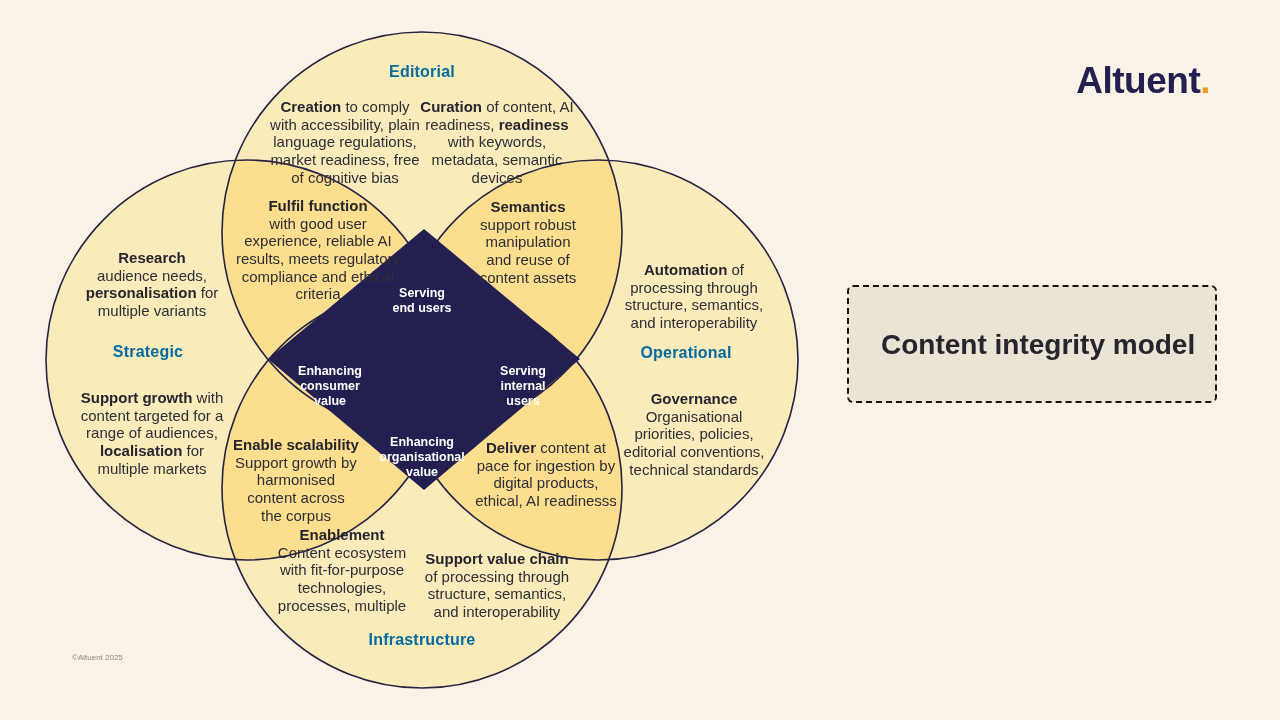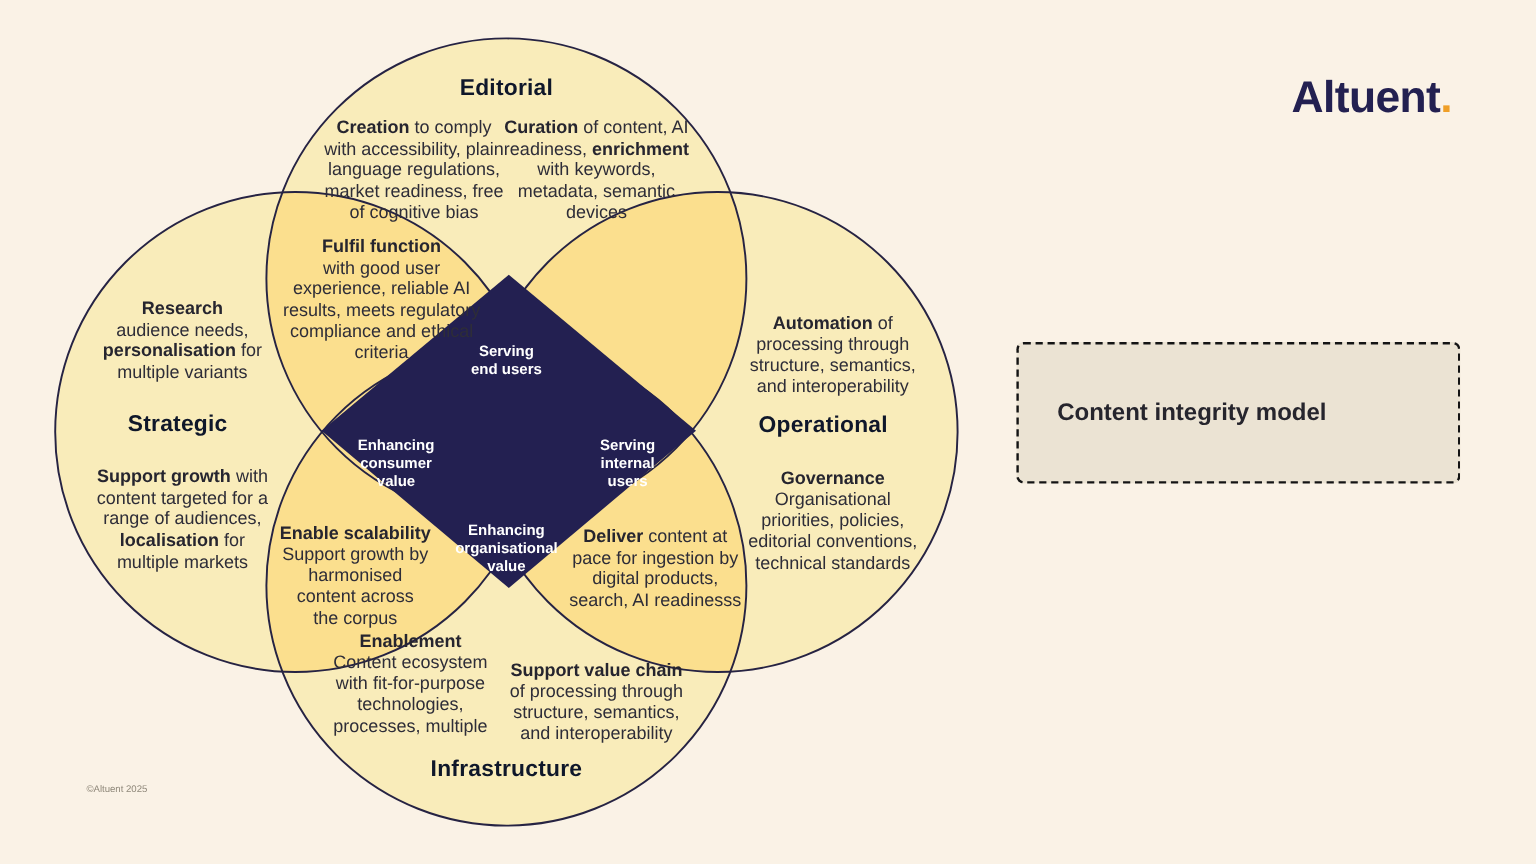--- a/index.html
+++ b/index.html
@@ -4,30 +4,30 @@
 <style>
   html,body{margin:0;padding:0;}
   body{font-family:"Liberation Sans","DejaVu Sans",sans-serif;}
   #stage{position:relative;width:1280px;height:720px;background:#faf2e6;overflow:hidden;}
   #venn-svg{position:absolute;left:0;top:0;}
   .outline{fill:none;stroke:#262343;stroke-width:1.6px;}
   .tb{position:absolute;transform:translateX(-50%);text-align:center;
       font-size:15px;line-height:1.18;color:#2e2d38;white-space:nowrap;}
   .tb b{font-weight:700;color:#26252f;}
   .circle-label{position:absolute;transform:translateX(-50%);text-align:center;
-      font-size:19px;font-weight:700;color:#0f172a;letter-spacing:.2px;white-space:nowrap;}
+      font-size:16px;font-weight:700;color:#0369a1;letter-spacing:.2px;white-space:nowrap;}
   .diamond-label{position:absolute;transform:translateX(-50%);text-align:center;
       font-size:12.5px;line-height:1.18;font-weight:700;color:#ffffff;white-space:nowrap;margin-top:28px;}
   #logo{position:absolute;top:60px;right:70px;font-size:37px;font-weight:800;
       color:#232051;letter-spacing:-0.5px;}
   #logo .dot{color:#ef9f27;}
   #title-card{position:absolute;left:847px;top:285px;width:370px;height:118px;
       box-sizing:border-box;border:2px dashed #141414;border-radius:6px;background:#ebe3d3;
       display:flex;align-items:center;padding-left:32px;padding-right:18px;}
-  #title-card .title{font-size:20px;font-weight:700;color:#26252d;line-height:1.25;}
+  #title-card .title{font-size:28px;font-weight:700;color:#26252d;line-height:1.25;}
   #copyright{position:absolute;left:72px;top:653px;font-size:8px;color:#8f887a;}
 </style>
 </head>
 <body>
 
 <div id="stage">
 
   <svg id="venn-svg" width="1280" height="720" viewBox="0 0 1280 720">
     <defs>
       <clipPath id="clipTop">
@@ -59,25 +59,26 @@
 
     <polygon points="424,229 580,359 424,490 268,359" fill="#232051"></polygon>
   </svg>
 
   <div class="circle-label" style="left:422px;top:63px">Editorial</div>
   <div class="circle-label" style="left:148px;top:343px">Strategic</div>
   <div class="circle-label" style="left:686px;top:344px">Operational</div>
   <div class="circle-label" style="left:422px;top:631px">Infrastructure</div>
 
   <div class="tb" style="left:345px;top:98px"><b>Creation</b><span> to comply</span><br><span>with accessibility, plain</span><br><span>language regulations,</span><br><span>market readiness, free</span><br><span>of cognitive bias</span></div>
-  <div class="tb" style="left:497px;top:98px"><b>Curation</b><span> of content, AI</span><br><span>readiness, </span><b>enrichment</b><br><span>with keywords,</span><br><span>metadata, semantic</span><br><span>devices</span></div>
+  <div class="tb" style="left:497px;top:98px"><b>Curation</b><span> of content, AI</span><br><span>readiness, </span><b>readiness</b><br><span>with keywords,</span><br><span>metadata, semantic</span><br><span>devices</span></div>
 
   <div class="tb" style="left:318px;top:197px"><b>Fulfil function</b><br><span>with good user</span><br><span>experience, reliable AI</span><br><span>results, meets regulatory</span><br><span>compliance and ethical</span><br><span>criteria</span></div>
+  <div class="tb" style="left:528px;top:198px"><b>Semantics</b><br><span>support robust</span><br><span>manipulation</span><br><span>and reuse of</span><br><span>content assets</span></div>
   <div class="tb" style="left:296px;top:436px"><b>Enable scalability</b><br><span>Support growth by</span><br><span>harmonised</span><br><span>content across</span><br><span>the corpus</span></div>
-  <div class="tb" style="left:546px;top:439px"><b>Deliver</b><span> content at</span><br><span>pace for ingestion by</span><br><span>digital products,</span><br><span>search, AI readinesss</span></div>
+  <div class="tb" style="left:546px;top:439px"><b>Deliver</b><span> content at</span><br><span>pace for ingestion by</span><br><span>digital products,</span><br><span>ethical, AI readinesss</span></div>
 
   <div class="tb" style="left:152px;top:389px"><b>Support growth</b><span> with</span><br><span>content targeted for a</span><br><span>range of audiences,</span><br><b>localisation</b><span> for</span><br><span>multiple markets</span></div>
   <div class="tb" style="left:152px;top:249px"><b>Research</b><br><span>audience needs,</span><br><b>personalisation</b><span> for</span><br><span>multiple variants</span></div>
 
   <div class="tb" style="left:694px;top:261px"><b>Automation</b><span> of</span><br><span>processing through</span><br><span>structure, semantics,</span><br><span>and interoperability</span></div>
   <div class="tb" style="left:694px;top:390px"><b>Governance</b><br><span>Organisational</span><br><span>priorities, policies,</span><br><span>editorial conventions,</span><br><span>technical standards</span></div>
 
   <div class="tb" style="left:342px;top:526px"><b>Enablement</b><br><span>Content ecosystem</span><br><span>with fit-for-purpose</span><br><span>technologies,</span><br><span>processes, multiple</span></div>
   <div class="tb" style="left:497px;top:550px"><b>Support value chain</b><br><span>of processing through</span><br><span>structure, semantics,</span><br><span>and interoperability</span></div>
 

